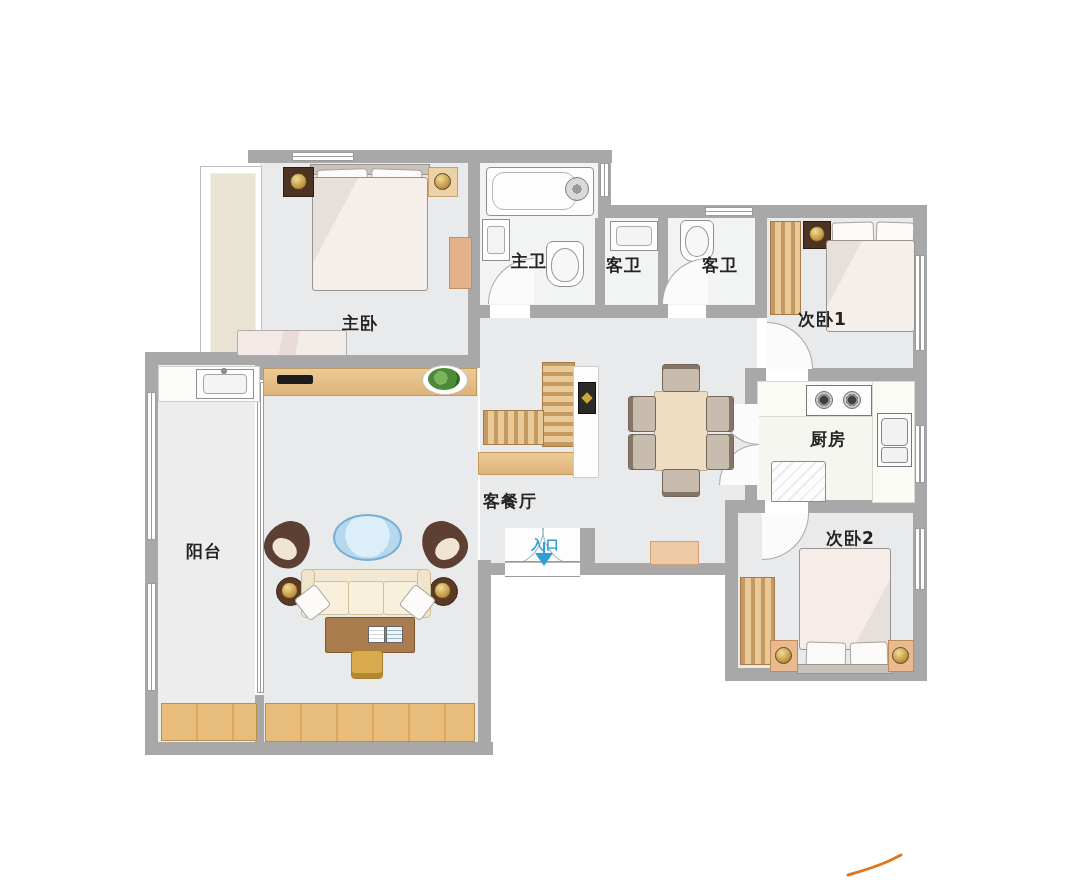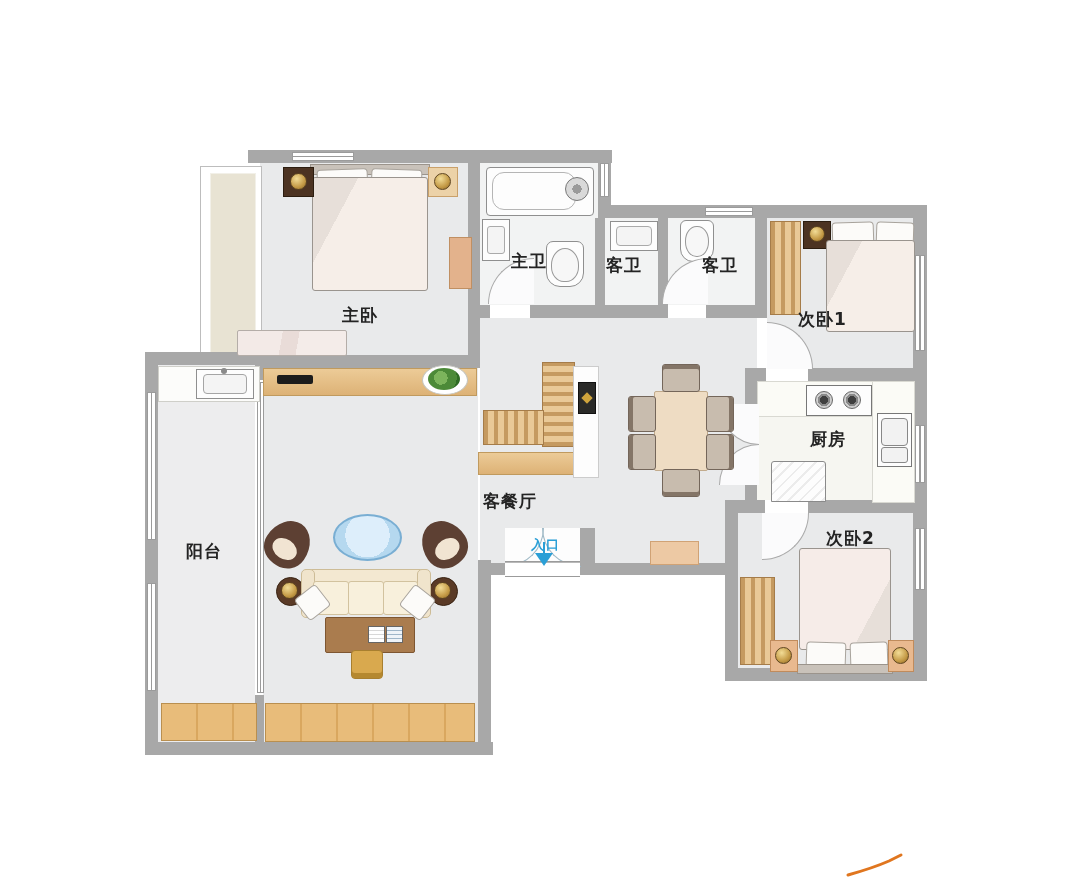--- a/index.html
+++ b/index.html
@@ -95,21 +95,21 @@
   <div class="pillow" style="left:371px;top:169px;width:49px;height:26px;transform:rotate(2deg);"></div>
   <div class="duvet" style="left:312px;top:177px;width:114px;height:112px;"></div>
   <div class="nightstand-dark" style="left:283px;top:167px;width:29px;height:28px;">
     <div class="gold abs" style="left:6px;top:5px;width:17px;height:17px;"></div>
   </div>
   <div class="nightstand-light" style="left:428px;top:167px;width:28px;height:28px;">
     <div class="gold abs" style="left:5px;top:5px;width:17px;height:17px;"></div>
   </div>
   <div class="abs" style="left:237px;top:330px;width:108px;height:24px;background:linear-gradient(100deg,#f3eae7 0 40%,#e9dcd8 40% 55%,#f4ece9 55%);border:1px solid #b4ada8;border-radius:2px;"></div>
   <div class="abs" style="left:449px;top:237px;width:21px;height:50px;background:#e3b28c;border:1px solid #c08f62;"></div>
-  <div class="label" style="left:342px;top:304px;">主卧</div>
+  <div class="label" style="left:342px;top:312px;">主卧</div>
 
   <div class="white-furn" style="left:486px;top:167px;width:106px;height:47px;border-radius:4px;">
     <div class="abs" style="left:5px;top:4px;width:82px;height:36px;background:#fdfdfd;border:1px solid #b5b5b5;border-radius:12px;"></div>
     <div class="abs" style="left:78px;top:9px;width:22px;height:22px;background:radial-gradient(circle,#9a9a9a 0 30%,#d9d9d9 30% 100%);border:1px solid #777;border-radius:50%;"></div>
   </div>
   <div class="white-furn" style="left:482px;top:219px;width:26px;height:40px;">
     <div class="abs" style="left:4px;top:6px;width:16px;height:26px;background:#f4f4f4;border:1px solid #aaa;border-radius:3px;"></div>
   </div>
   <div class="white-furn" style="left:546px;top:241px;width:36px;height:44px;border-radius:7px 7px 14px 14px;">
     <div class="abs" style="left:4px;top:6px;width:26px;height:32px;background:#f7f7f7;border:1px solid #999;border-radius:50% 50% 45% 45%;"></div>

